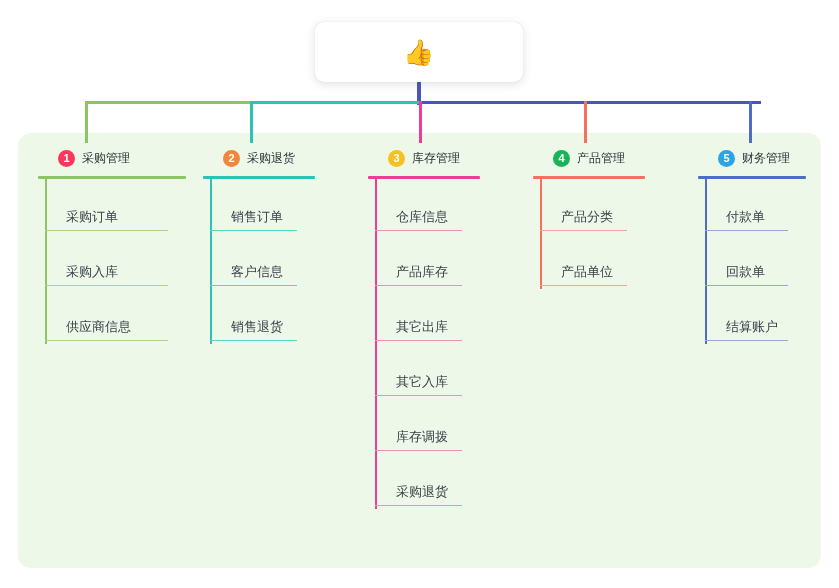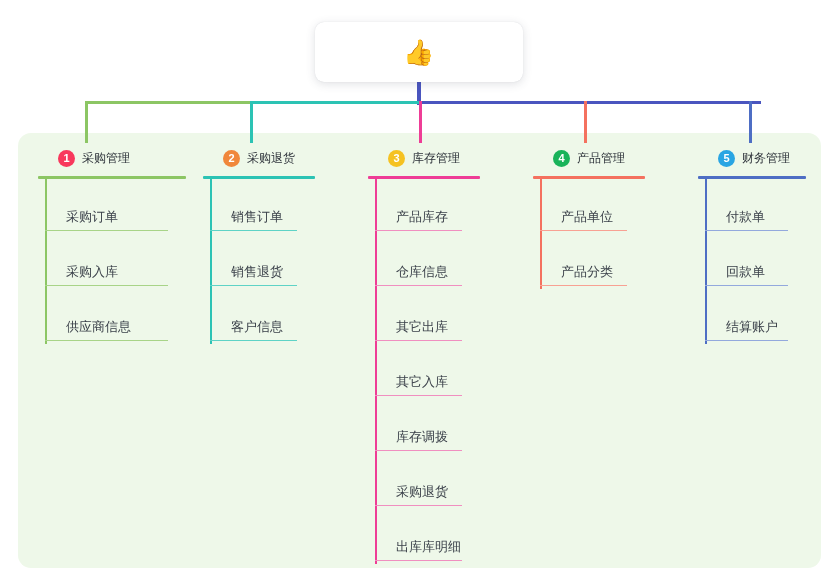--- a/index.html
+++ b/index.html
@@ -137,91 +137,86 @@
         </div>
         <div class="head-rule" style="background: rgb(44, 195, 180); width: 112px;"></div>
         <div class="items">
           <div class="item">
             <div class="item-spine" style="background: rgb(44, 195, 180);"></div>
             <div class="item-text">销售订单</div>
             <div class="item-rule" style="background: rgb(94, 211, 198); width: 87px;"></div>
           </div>
           <div class="item">
             <div class="item-spine" style="background: rgb(44, 195, 180);"></div>
+            <div class="item-text">客户信息</div>
+            <div class="item-rule" style="background: rgb(94, 211, 198); width: 87px;"></div>
+          </div>
+          <div class="item">
+            <div class="item-spine" style="background: rgb(44, 195, 180);"></div>
             <div class="item-text">销售退货</div>
             <div class="item-rule" style="background: rgb(94, 211, 198); width: 87px;"></div>
           </div>
-          <div class="item">
-            <div class="item-spine" style="background: rgb(44, 195, 180);"></div>
-            <div class="item-text">客户信息</div>
-            <div class="item-rule" style="background: rgb(94, 211, 198); width: 87px;"></div>
-          </div>
         </div>
       </div>
       <div class="col" style="left: 368px; width: 112px;">
         <div class="col-head">
           <span class="badge" style="background: rgb(245, 194, 34);">3</span>
           <span class="head-text">库存管理</span>
         </div>
         <div class="head-rule" style="background: rgb(238, 61, 150); width: 112px;"></div>
         <div class="items">
           <div class="item">
             <div class="item-spine" style="background: rgb(238, 61, 150);"></div>
+            <div class="item-text">仓库信息</div>
+            <div class="item-rule" style="background: rgb(240, 143, 192); width: 87px;"></div>
+          </div>
+          <div class="item">
+            <div class="item-spine" style="background: rgb(238, 61, 150);"></div>
             <div class="item-text">产品库存</div>
             <div class="item-rule" style="background: rgb(240, 143, 192); width: 87px;"></div>
           </div>
           <div class="item">
             <div class="item-spine" style="background: rgb(238, 61, 150);"></div>
-            <div class="item-text">仓库信息</div>
-            <div class="item-rule" style="background: rgb(240, 143, 192); width: 87px;"></div>
-          </div>
-          <div class="item">
-            <div class="item-spine" style="background: rgb(238, 61, 150);"></div>
             <div class="item-text">其它出库</div>
             <div class="item-rule" style="background: rgb(240, 143, 192); width: 87px;"></div>
           </div>
           <div class="item">
             <div class="item-spine" style="background: rgb(238, 61, 150);"></div>
             <div class="item-text">其它入库</div>
             <div class="item-rule" style="background: rgb(240, 143, 192); width: 87px;"></div>
           </div>
           <div class="item">
             <div class="item-spine" style="background: rgb(238, 61, 150);"></div>
             <div class="item-text">库存调拨</div>
             <div class="item-rule" style="background: rgb(240, 143, 192); width: 87px;"></div>
           </div>
           <div class="item">
             <div class="item-spine" style="background: rgb(238, 61, 150);"></div>
             <div class="item-text">采购退货</div>
-            <div class="item-rule" style="background: rgb(240, 143, 192); width: 87px;"></div>
-          </div>
-          <div class="item">
-            <div class="item-spine" style="background: rgb(238, 61, 150);"></div>
-            <div class="item-text">出库库明细</div>
             <div class="item-rule" style="background: rgb(240, 143, 192); width: 87px;"></div>
           </div>
         </div>
       </div>
       <div class="col" style="left: 533px; width: 112px;">
         <div class="col-head">
           <span class="badge" style="background: rgb(25, 179, 90);">4</span>
           <span class="head-text">产品管理</span>
         </div>
         <div class="head-rule" style="background: rgb(244, 113, 95); width: 112px;"></div>
         <div class="items">
+          <div class="item">
+            <div class="item-spine" style="background: rgb(244, 113, 95);"></div>
+            <div class="item-text">产品分类</div>
+            <div class="item-rule" style="background: rgb(248, 161, 147); width: 87px;"></div>
+          </div>
           <div class="item">
             <div class="item-spine" style="background: rgb(244, 113, 95);"></div>
             <div class="item-text">产品单位</div>
             <div class="item-rule" style="background: rgb(248, 161, 147); width: 87px;"></div>
           </div>
-          <div class="item">
-            <div class="item-spine" style="background: rgb(244, 113, 95);"></div>
-            <div class="item-text">产品分类</div>
-            <div class="item-rule" style="background: rgb(248, 161, 147); width: 87px;"></div>
-          </div>
         </div>
       </div>
       <div class="col" style="left: 698px; width: 108px;">
         <div class="col-head">
           <span class="badge" style="background: rgb(41, 165, 227);">5</span>
           <span class="head-text">财务管理</span>
         </div>
         <div class="head-rule" style="background: rgb(78, 110, 196); width: 108px;"></div>
         <div class="items">
           <div class="item">

